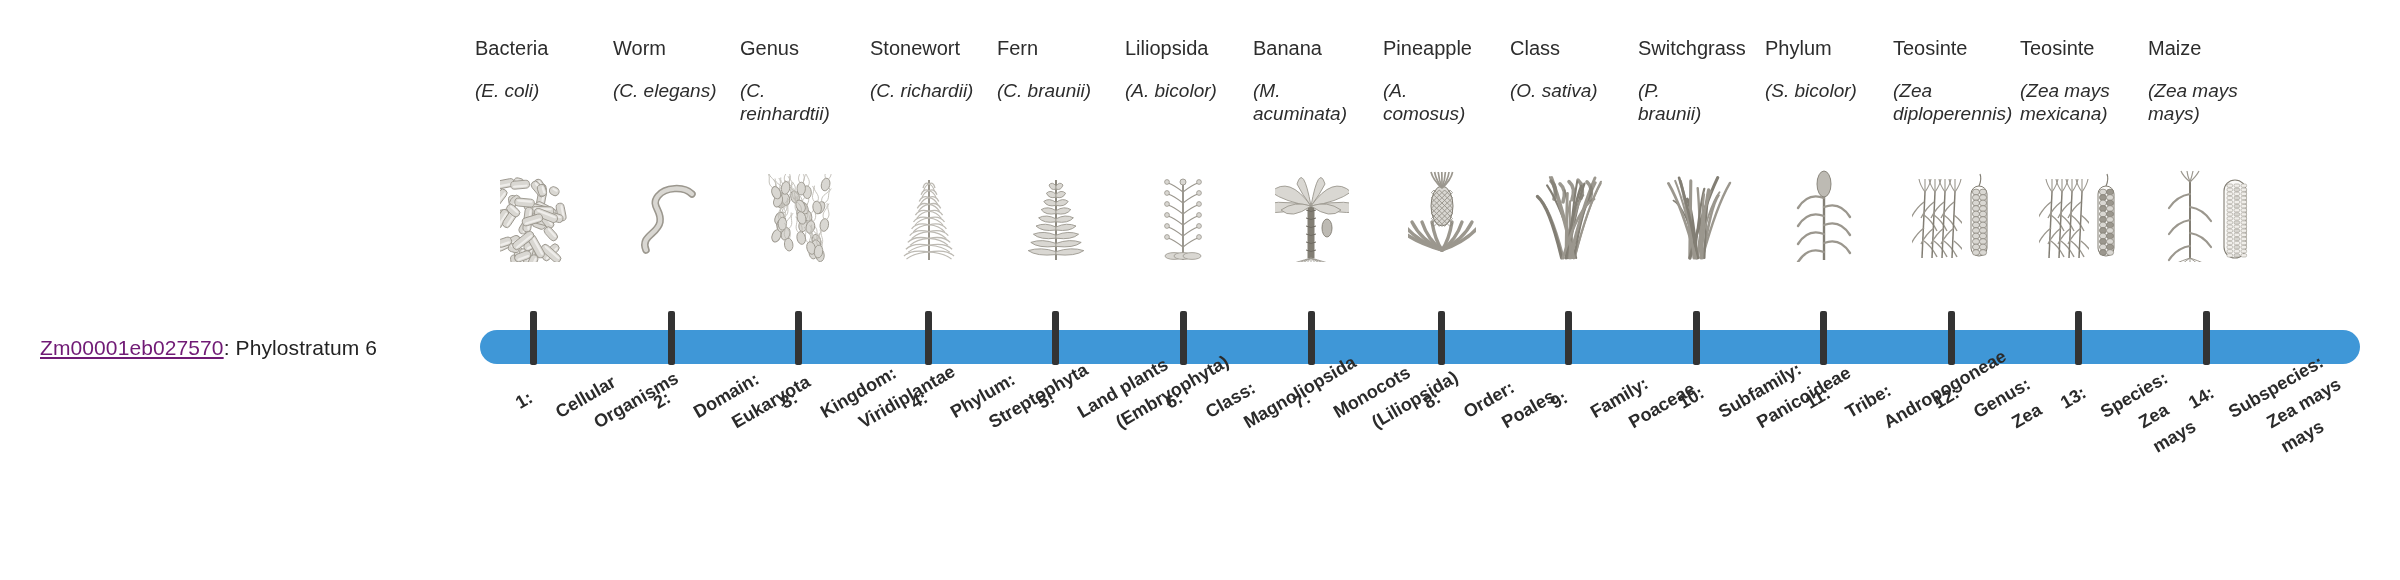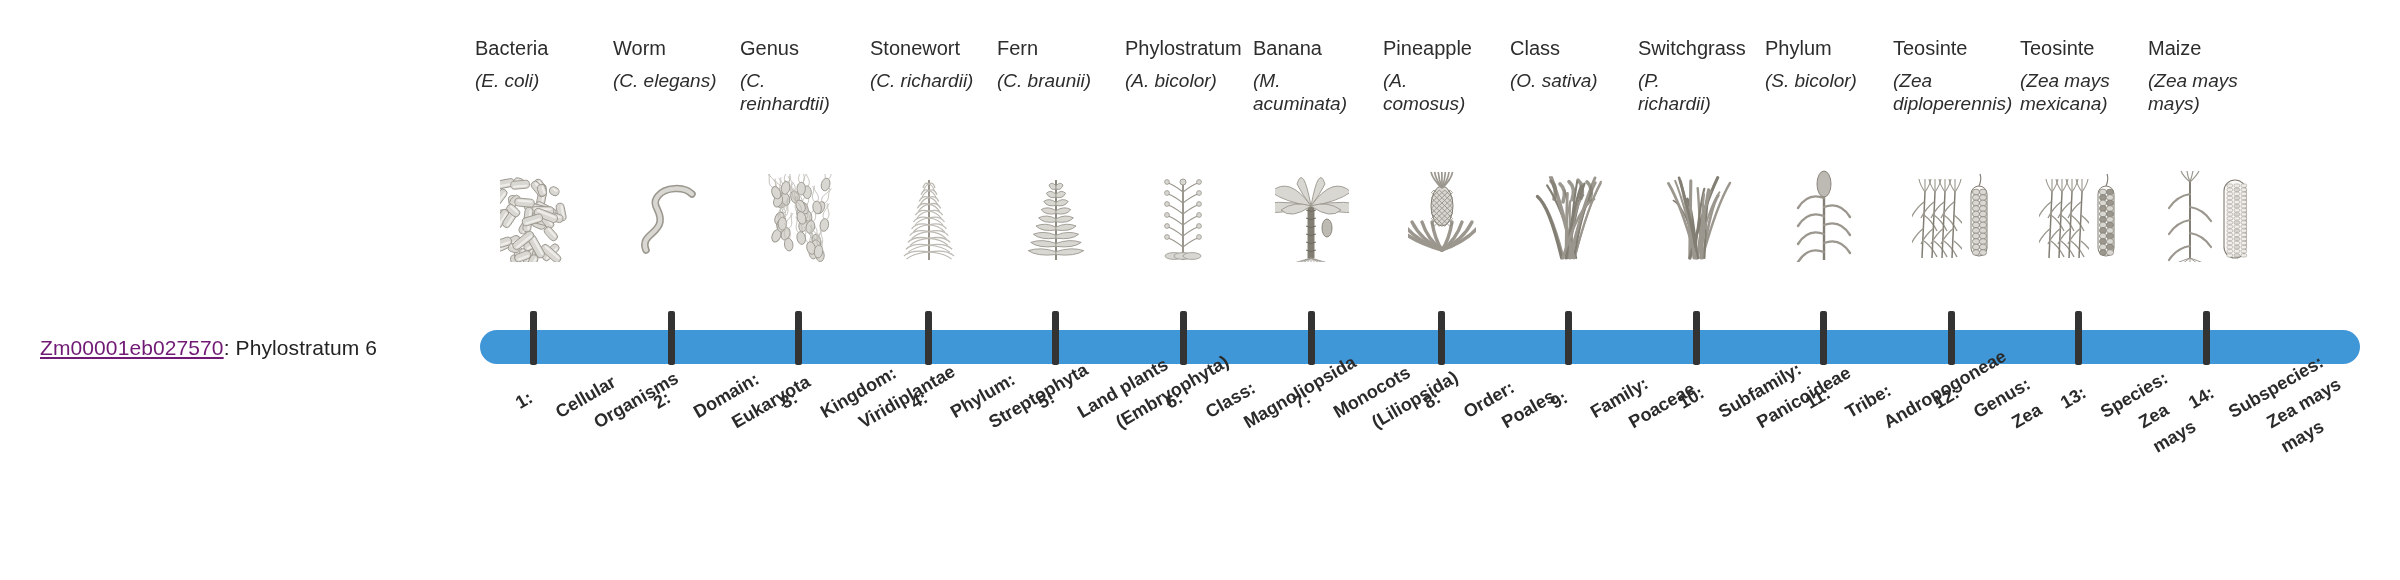--- a/index.html
+++ b/index.html
@@ -36,21 +36,21 @@
     width:118px;
     text-align:left;
   }
   .common-name{
     font-size:20px;
     line-height:24px;
     color:#2d2d2d;
     white-space:nowrap;
   }
   .sci-name{
-    margin-top:9px;
+    margin-top:19px;
     font-size:19px;
     line-height:23px;
     font-style:italic;
     color:#2d2d2d;
   }
 
   
   .illus{
     position:absolute;
     top:170px;
@@ -135,21 +135,21 @@
           <div>(C. richardii)</div>
         </div>
       </div>
       <div class="col" style="left: 997px;">
         <div class="common-name">Fern</div>
         <div class="sci-name">
           <div>(C. braunii)</div>
         </div>
       </div>
       <div class="col" style="left: 1125px;">
-        <div class="common-name">Phylostratum</div>
+        <div class="common-name">Liliopsida</div>
         <div class="sci-name">
           <div>(A. bicolor)</div>
         </div>
       </div>
       <div class="col" style="left: 1253px;">
         <div class="common-name">Banana</div>
         <div class="sci-name">
           <div>(M.</div>
           <div>acuminata)</div>
         </div>
@@ -164,21 +164,21 @@
       <div class="col" style="left: 1510px;">
         <div class="common-name">Class</div>
         <div class="sci-name">
           <div>(O. sativa)</div>
         </div>
       </div>
       <div class="col" style="left: 1638px;">
         <div class="common-name">Switchgrass</div>
         <div class="sci-name">
           <div>(P.</div>
-          <div>richardii)</div>
+          <div>braunii)</div>
         </div>
       </div>
       <div class="col" style="left: 1765px;">
         <div class="common-name">Phylum</div>
         <div class="sci-name">
           <div>(S. bicolor)</div>
         </div>
       </div>
       <div class="col" style="left: 1893px;">
         <div class="common-name">Teosinte</div>

